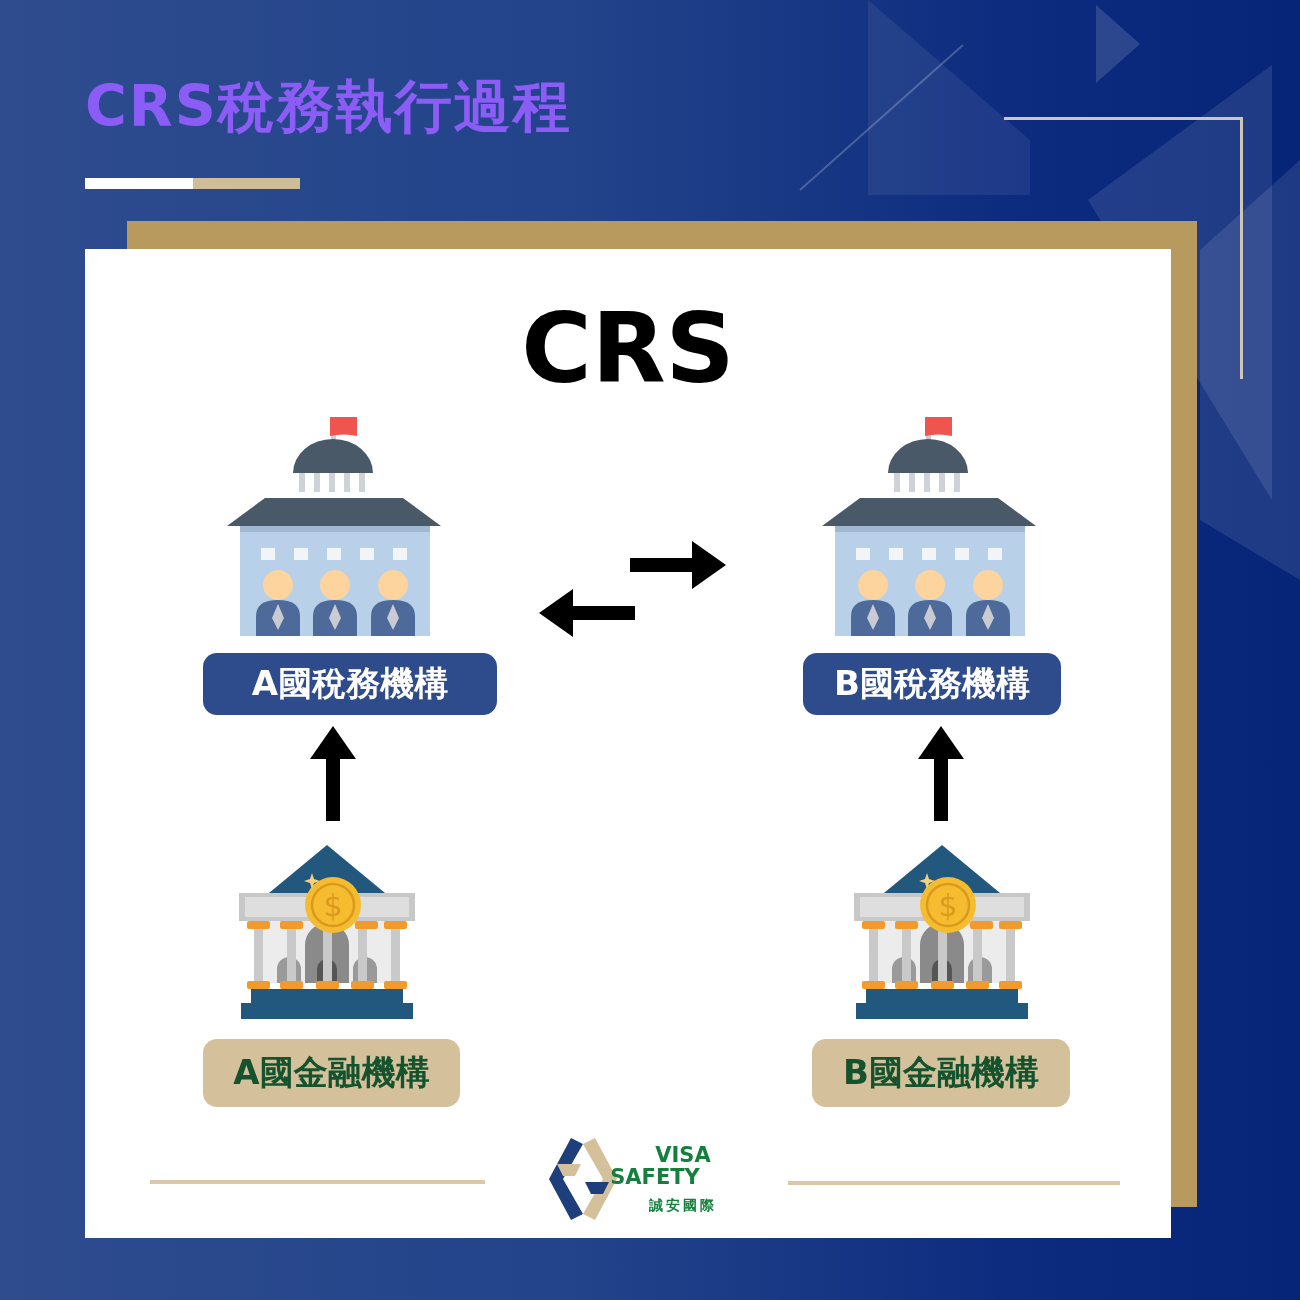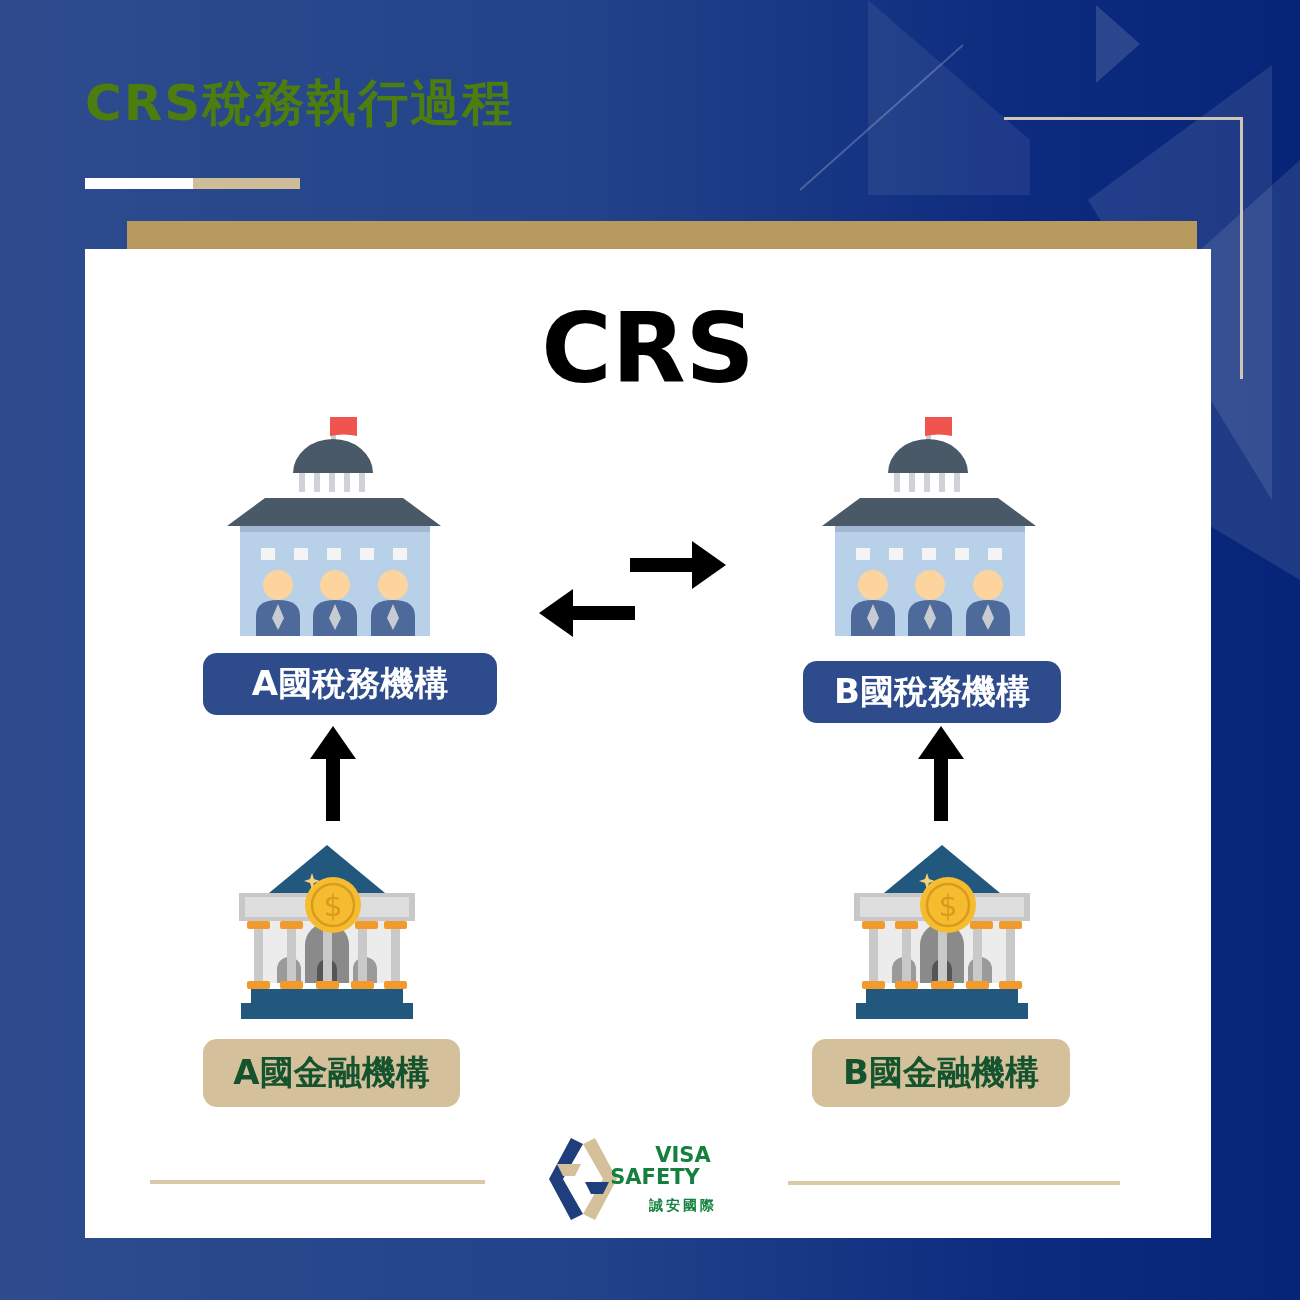--- a/index.html
+++ b/index.html
@@ -1,24 +1,24 @@
 <!DOCTYPE html>
 <html><head>
 <meta charset="utf-8">
 <style>
   html,body{margin:0;padding:0;}
   body{width:1300px;height:1300px;position:relative;overflow:hidden;
     background:linear-gradient(90deg,#2e4c8e 0%,#22438a 45%,#0c2a7e 80%,#062478 100%);
     font-family:"DejaVu Sans","Liberation Sans",sans-serif;}
   .deco{position:absolute;pointer-events:none;}
-  .title{position:absolute;left:85px;top:78px;color:#4d7c0f;font-size:50px;font-weight:bold;letter-spacing:2px;line-height:1;white-space:nowrap;}
+  .title{position:absolute;left:85px;top:78px;color:#8b5cf6;font-size:57px;font-weight:bold;letter-spacing:2px;line-height:1;white-space:nowrap;}
   .ubar-w{position:absolute;left:85px;top:178px;width:108px;height:11px;background:#fff;}
   .ubar-g{position:absolute;left:193px;top:178px;width:107px;height:11px;background:#cfbc98;}
   .gold-frame{position:absolute;left:127px;top:221px;width:1070px;height:986px;background:#b89a5e;}
-  .card{position:absolute;left:85px;top:249px;width:1086px;height:989px;background:#fff;padding-left:40px;}
+  .card{position:absolute;left:85px;top:249px;width:1086px;height:989px;background:#fff;}
   .crs{position:absolute;left:0;width:100%;top:52px;text-align:center;font-size:96px;font-weight:bold;color:#000;line-height:1;}
   .bracket-h{position:absolute;left:1004px;top:117px;width:238px;height:3px;background:#cfc6b8;}
   .bracket-v{position:absolute;left:1240px;top:117px;width:3px;height:262px;background:#cfc6b8;}
   .pill{position:absolute;height:62px;border-radius:14px;display:flex;align-items:center;justify-content:center;font-weight:bold;font-size:34px;white-space:nowrap;}
   .pill.tax{background:#2e4c8c;color:#fff;}
   .pill.fin{background:#d4c19c;color:#14532d;}
   .arrow{position:absolute;}
   .bline{position:absolute;height:4px;background:#d9c9a7;}
   .logo-text{position:absolute;color:#15803d;font-weight:bold;text-align:center;line-height:1;}
 </style>
@@ -107,21 +107,21 @@
         <circle cx="168" cy="171" r="15" fill="#fdd49e"></circle>
         <path d="M146 222 v-20 q0 -16 22 -16 q22 0 22 16 v20 z" fill="#4d6a9a"></path>
         <polygon points="168,190 174,204 168,216 162,204" fill="#c8ccd2"></polygon>
       </g>
     </svg>
   </div>
 
   <div class="pill tax" style="left:118px;top:404px;width:294px;">
     <span>A國稅務機構</span>
   </div>
-  <div class="pill tax" style="left:718px;top:404px;width:258px;margin-top:8px;">
+  <div class="pill tax" style="left:718px;top:404px;width:258px;">
     <span>B國稅務機構</span>
   </div>
 
   <div class="arrow" style="left:543px;top:290px;">
     <svg width="100" height="52" viewBox="0 0 100 52">
         <rect x="2" y="19" width="64" height="14" fill="#000"></rect>
         <polygon points="64,2 98,26 64,50" fill="#000"></polygon>
       </svg>
   </div>
   <div class="arrow" style="left:452px;top:338px;">

